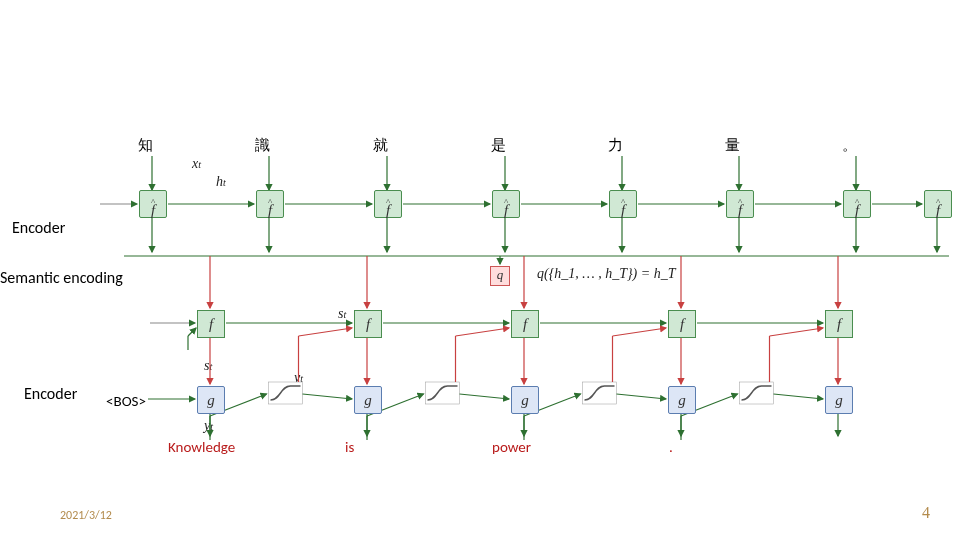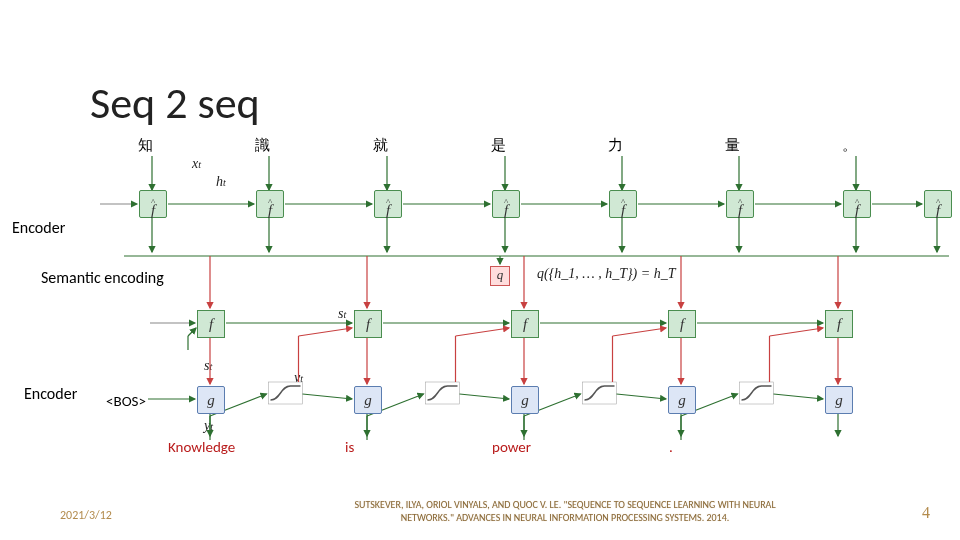--- a/index.html
+++ b/index.html
@@ -36,24 +36,23 @@
   text-shadow:0 0 1px rgba(200,170,120,.5); }
 .pageno  { position:absolute; right:30px; bottom:18px; font-size:16px;
   color:#b38b4d; font-family:Georgia,serif; }
 svg.wires{ position:absolute; left:0; top:0; pointer-events:none; }
 </style>
 </head>
 <body>
 
 <div class="stage" id="stage">
 
-  <div class="title">Seq 2 seq</div>
 
   <div class="lbl" style="left:12px; top:218px;">Encoder</div>
-  <div class="lbl" style="left:0px;  top:268px;padding-left:41px;">Semantic encoding</div>
+  <div class="lbl" style="left:0px;  top:268px;">Semantic encoding</div>
   <div class="lbl" style="left:24px; top:384px;">Encoder</div>
 
   <div class="symbol" style="left:180px; top:156px;">
     <span>x</span><span class="sub">t</span>
   </div>
   <div class="symbol" style="left:204px; top:174px;">
     <span>h</span><span class="sub">t</span>
   </div>
 
   <div class="qbox" style="left:490px; top:266px;">q</div>
@@ -69,21 +68,20 @@
   <div class="symbol" style="left:282px; top:370px;">
     <span>y</span><span class="sub">t</span>
   </div>
   <div class="symbol" style="left:192px; top:418px;">
     <span>y</span><span class="sub">t</span>
   </div>
 
   <div class="bos" style="left:106px; top:392px;">&lt;BOS&gt;</div>
 
   <div class="date">2021/3/12</div>
-  <div class="cite">SUTSKEVER, ILYA, ORIOL VINYALS, AND QUOC V. LE. "SEQUENCE TO SEQUENCE LEARNING WITH NEURAL NETWORKS." ADVANCES IN NEURAL INFORMATION PROCESSING SYSTEMS. 2014.</div>
   <div class="pageno">4</div>
 
   <svg class="wires" id="wires" width="960" height="540">
     <defs>
       <marker id="arr" markerWidth="7" markerHeight="7" refX="5" refY="3" orient="auto">
         <path d="M0,0 L6,3 L0,6 Z" fill="#2e7031"></path>
       </marker>
       <marker id="arrR" markerWidth="7" markerHeight="7" refX="5" refY="3" orient="auto">
         <path d="M0,0 L6,3 L0,6 Z" fill="#c84040"></path>
       </marker>

